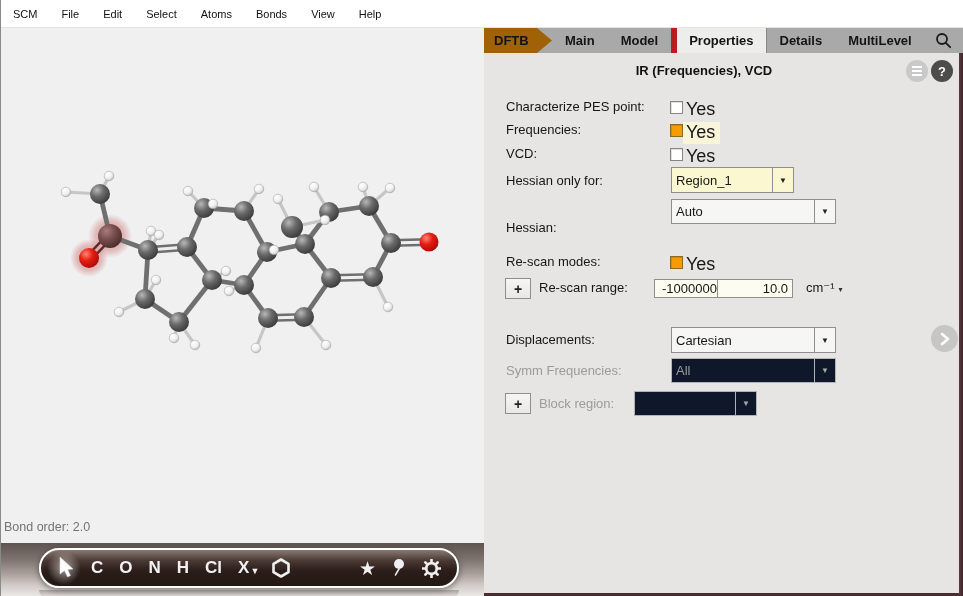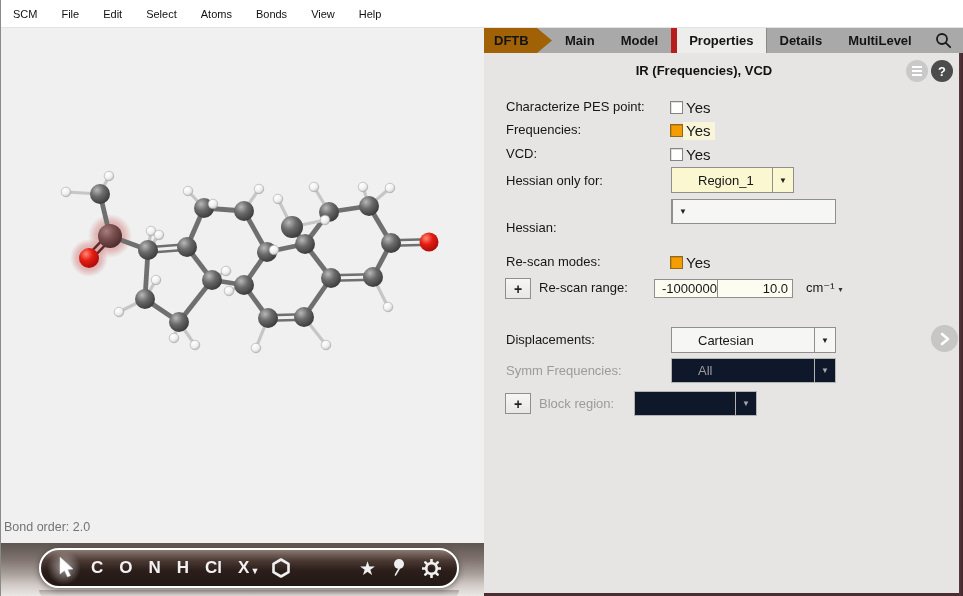--- a/index.html
+++ b/index.html
@@ -66,24 +66,24 @@
   .hdr-menu{left:422px; top:32px; background:#c9c9c9;}
   .hdr-help{left:447px; top:32px; background:#4c4c4c; color:#fff; font-size:13px; font-weight:bold;}
   .hamburger{display:flex; flex-direction:column; gap:2px;}
   .hamburger span{display:block; width:10px; height:2px; background:#fff;}
   
   .flabel{position:absolute; font-size:13px; color:#161616; white-space:nowrap;}
   .flabel.dis{color:#9b9b9b;}
   .checkbox{position:absolute; width:11px; height:11px; background:#fff;
     border:1px solid #858585; box-shadow:inset 1px 1px 0 rgba(0,0,0,0.12); box-sizing:content-box;}
   .checkbox.checked{background:#f59d00; border-color:#8a6a20;}
-  .yes-label{position:absolute; font-size:15px; color:#161616; padding:0 5px 1px 3px;}
+  .yes-label{position:absolute; font-size:18px; color:#161616; padding:0 5px 1px 3px;}
   .yes-label.hl{background:#f8f5d8;}
   .combo{position:absolute; display:flex; border:1px solid #8f8f8f; background:#f6f6f5; box-sizing:border-box;}
-  .combo .txt{flex:1; font-size:13px; color:#161616; padding-left:26px; display:flex; align-items:center; overflow:hidden;}
+  .combo .txt{flex:1; font-size:13px; color:#161616; padding-left:4px; display:flex; align-items:center; overflow:hidden;}
   .combo .arr{width:20px; border-left:1px solid #8f8f8f; display:flex; align-items:center; justify-content:center;
     font-size:8px; color:#222;}
   .combo.yellow{background:#fbf7d0;}
   .combo.disabled{background:#0f172a; border-color:#b3b3b2;}
   .combo.disabled .txt{color:#9b9b9b;}
   .combo.disabled .arr{border-left-color:#b3b3b2; color:#a8a8a8;}
   .plus-btn{position:absolute; width:26px; height:21px; background:linear-gradient(#f7f6f5,#e8e7e5);
     border:1px solid #8f8f8f; box-sizing:border-box; font-size:14px; font-weight:bold; color:#222;
     display:flex; align-items:center; justify-content:center; cursor:default;}
   .num-input{position:absolute; height:17px; border:1px solid #8f8f8f; background:#fdfcf0;
@@ -337,20 +337,21 @@
     <span class="yes-label" style="left:199px; top:118px;">Yes</span>
 
     <span class="flabel" style="left:22px; top:145px;">Hessian only for:</span>
     <div class="combo yellow" style="left:187px; top:139px; width:123px; height:26px;">
       <span class="txt">Region_1</span>
       <span class="arr">▼</span>
     </div>
 
     <span class="flabel" style="left:22px; top:176px;margin-top:16px;">Hessian:</span>
     <div class="combo" style="left:187px; top:171px; width:165px; height:25px;">
+      <span class="txt">Auto</span>
       <span class="arr">▼</span>
     </div>
 
     <span class="flabel" style="left:22px; top:226px;">Re-scan modes:</span>
     <span class="checkbox checked" style="left:186px; top:228px;"></span>
     <span class="yes-label" style="left:199px; top:226px;">Yes</span>
 
     <div class="plus-btn" style="left:21px; top:250px;">+</div>
     <span class="flabel" style="left:55px; top:252px;">Re-scan range:</span>
     <input class="num-input" style="left: 146px; top: 251px; width: 76px; margin-left: 24px;" value="-10000000.0">

